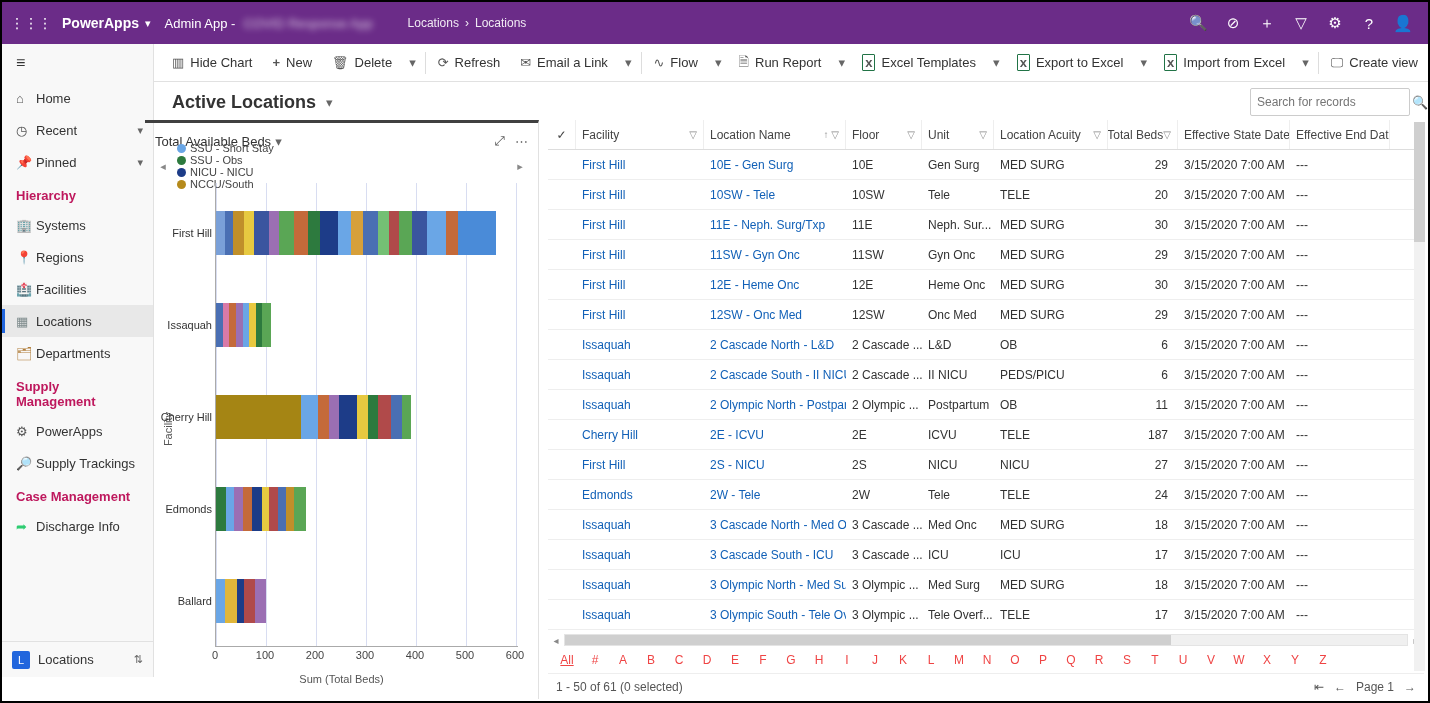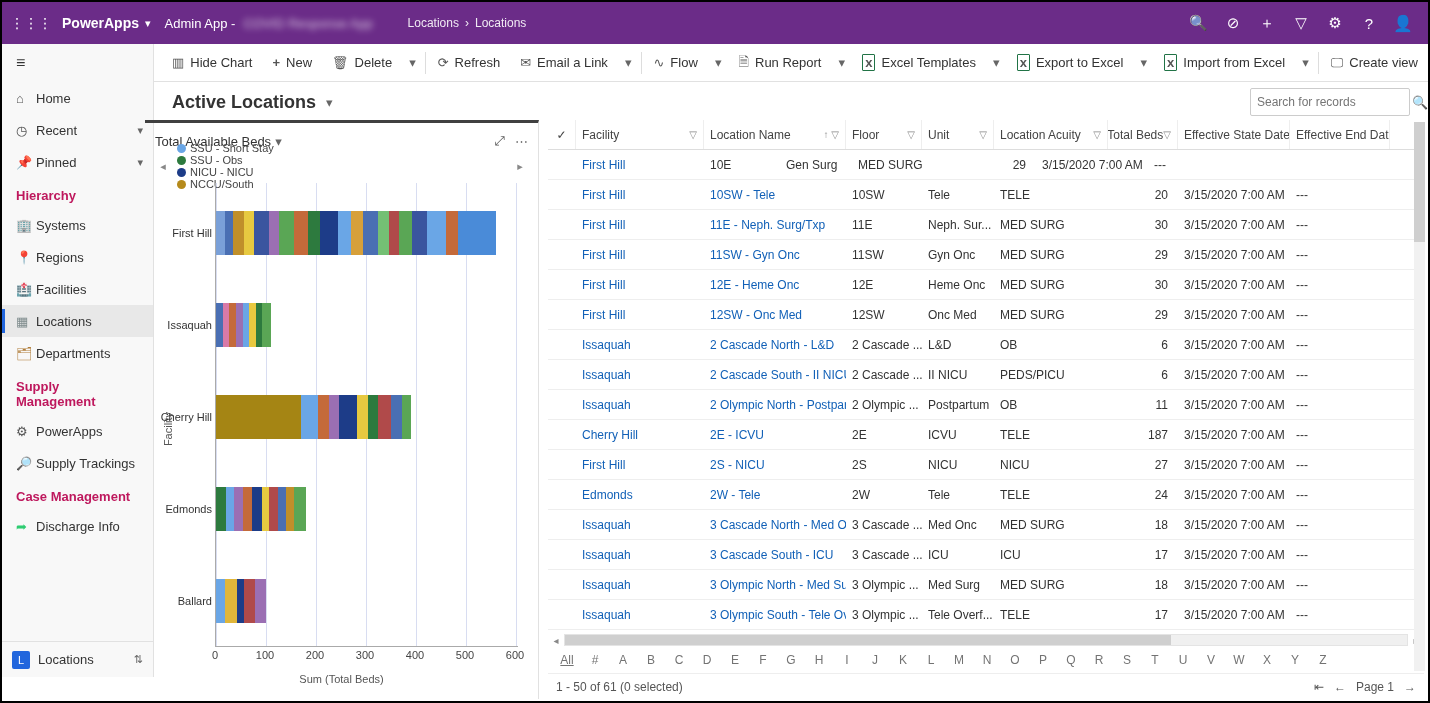--- a/index.html
+++ b/index.html
@@ -73,21 +73,21 @@
   .grow { display:flex; height:30px; border-bottom:1px solid #eee; font-size:12px;}
   .grow .link { color:#1160b7; cursor:pointer;}
   .grow .num { justify-content:flex-end; padding-right:10px;}
   .col.c0{width:28px;} .col.c1{width:128px;} .col.c2{width:142px;} .col.c3{width:76px;}
   .col.c4{width:72px;} .col.c5{width:114px;} .col.c6{width:70px; justify-content:flex-end;}
   .col.c7{width:112px;} .col.c8{width:100px;}
   .hscroll { height:14px; display:flex; align-items:center;}
   .hscroll .track { flex:1; height:12px; background:#f0f0f0; position:relative; border:1px solid #e4e4e4;}
   .hscroll .thumb { position:absolute; left:0; top:0; bottom:0; width:72%; background:#cfcfcf;}
   .hscroll .ar { width:16px; text-align:center; color:#888; font-size:10px;}
-  .alpha { height:26px; display:flex; align-items:center; gap:2px; padding:0 6px; font-size:12px; color:#737373;}
+  .alpha { height:26px; display:flex; align-items:center; gap:2px; padding:0 6px; font-size:12px; color:#ef4444;}
   .alpha span { width:26px; text-align:center; cursor:pointer;}
   .alpha .all { text-decoration:underline;}
   .statusbar { height:26px; display:flex; align-items:center; padding:0 8px; font-size:12px; color:#555; border-top:1px solid #eee;}
   .statusbar .right { margin-left:auto; display:flex; align-items:center; gap:10px;}
   .vscroll { position:absolute; right:3px; top:120px; bottom:30px; width:11px; background:#f1f1f1;}
   .vscroll .vthumb { position:absolute; top:0; left:0; right:0; height:120px; background:#cfcfcf;}
 </style>
 </head>
 <body>
 
@@ -388,20 +388,21 @@
         <span class="f">▽</span>
       </div>
     <div class="col c8">
         <span>Effective End Date</span>
       </div>
   </div>
   <div class="gbody" id="gbody">
       <div class="grow">
         <div class="col c0"></div>
         <div class="col c1 link">First Hill</div>
+        <div class="col c2 link">10E - Gen Surg</div>
         <div class="col c3">10E</div>
         <div class="col c4">Gen Surg</div>
         <div class="col c5">MED SURG</div>
         <div class="col c6 num">29</div>
         <div class="col c7">3/15/2020 7:00 AM</div>
         <div class="col c8">---</div>
       </div>
       <div class="grow">
         <div class="col c0"></div>
         <div class="col c1 link">First Hill</div>

